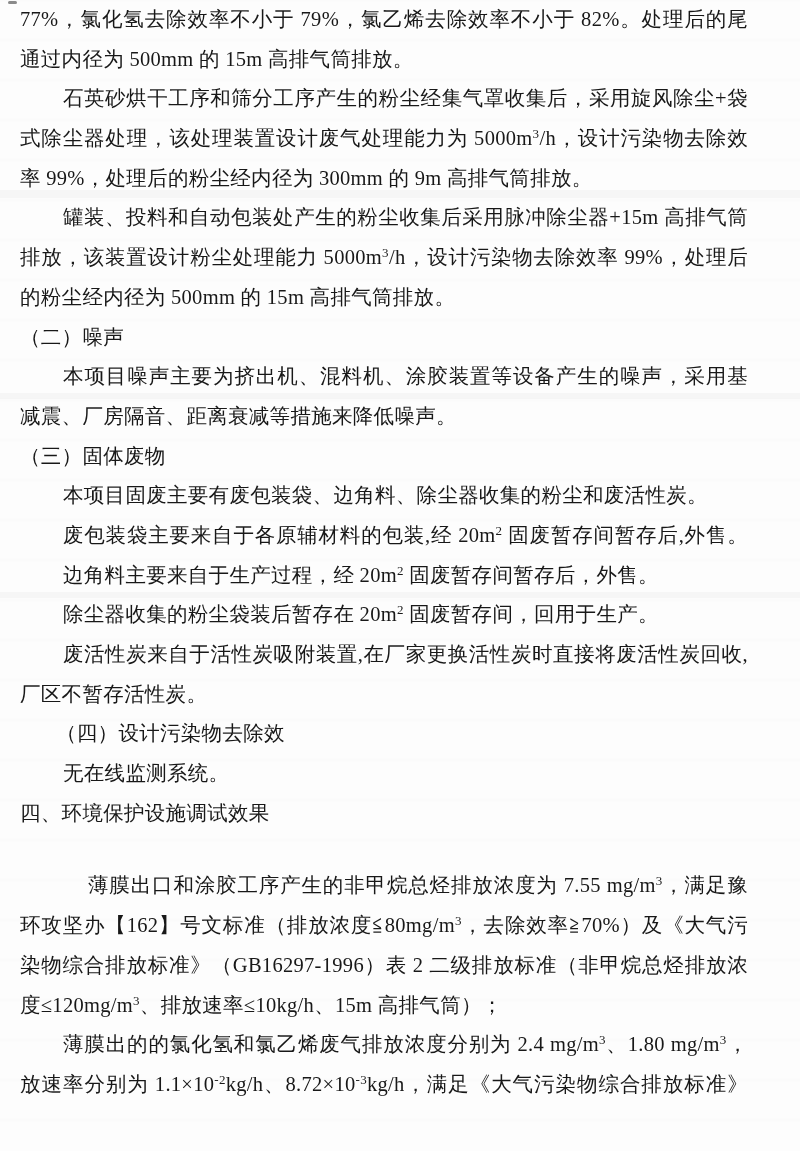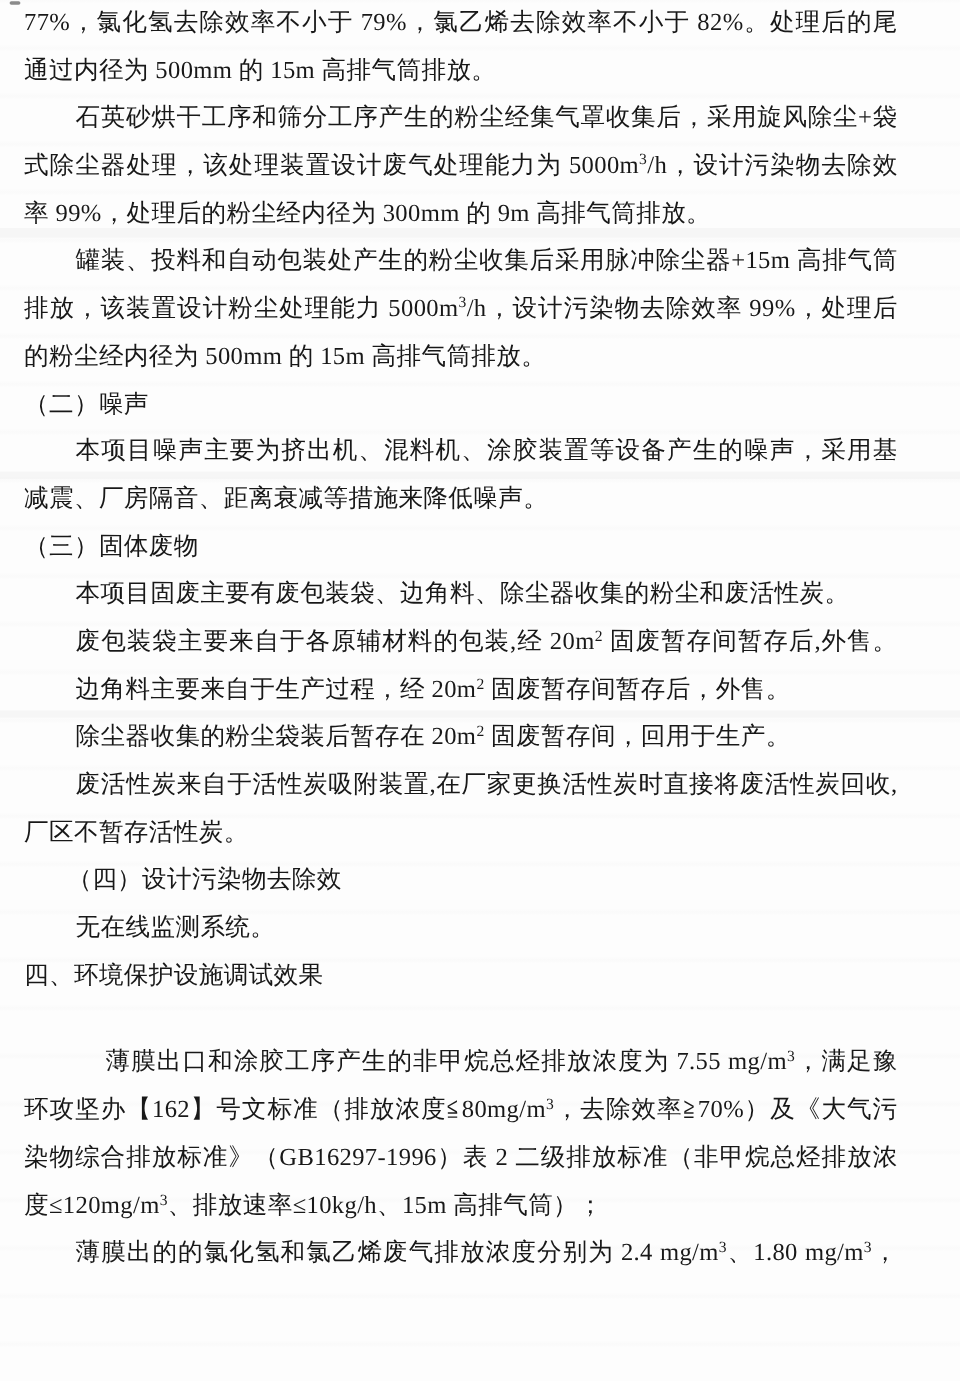--- a/index.html
+++ b/index.html
@@ -91,18 +91,19 @@
       <div class="line ind-para just">废活性炭来自于活性炭吸附装置,在厂家更换活性炭时直接将废活性炭回收,</div>
       <div class="line ind-none">厂区不暂存活性炭。</div>
       <div class="line ind-four">（四）设计污染物去除效</div>
       <div class="line ind-para">无在线监测系统。</div>
       <div class="line ind-none">四、环境保护设施调试效果</div>
       <div class="line ind-big just">薄膜出口和涂胶工序产生的非甲烷总烃排放浓度为 7.55 mg/m<span class="sup">3</span>，满足豫</div>
       <div class="line ind-none just">环攻坚办【162】号文标准（排放浓度≦80mg/m<span class="sup">3</span>，去除效率≧70%）及《大气污</div>
       <div class="line ind-none just">染物综合排放标准》（GB16297-1996）表 2 二级排放标准（非甲烷总烃排放浓</div>
       <div class="line ind-none">度≤120mg/m<span class="sup">3</span>、排放速率≤10kg/h、15m 高排气筒）；</div>
       <div class="line ind-para just">薄膜出的的氯化氢和氯乙烯废气排放浓度分别为 2.4 mg/m<span class="sup">3</span>、1.80 mg/m<span class="sup">3</span>，排</div>
+      <div class="line ind-none just">放速率分别为 1.1×10<span class="sup">-2</span>kg/h、8.72×10<span class="sup">-3</span>kg/h，满足《大气污染物综合排放标准》</div>
     </div>
 </div>
 <div class="band b1"></div>
 <div class="band b2"></div>
 <div class="band b3"></div>
 <div class="smudge"></div>
 
 </body></html>

